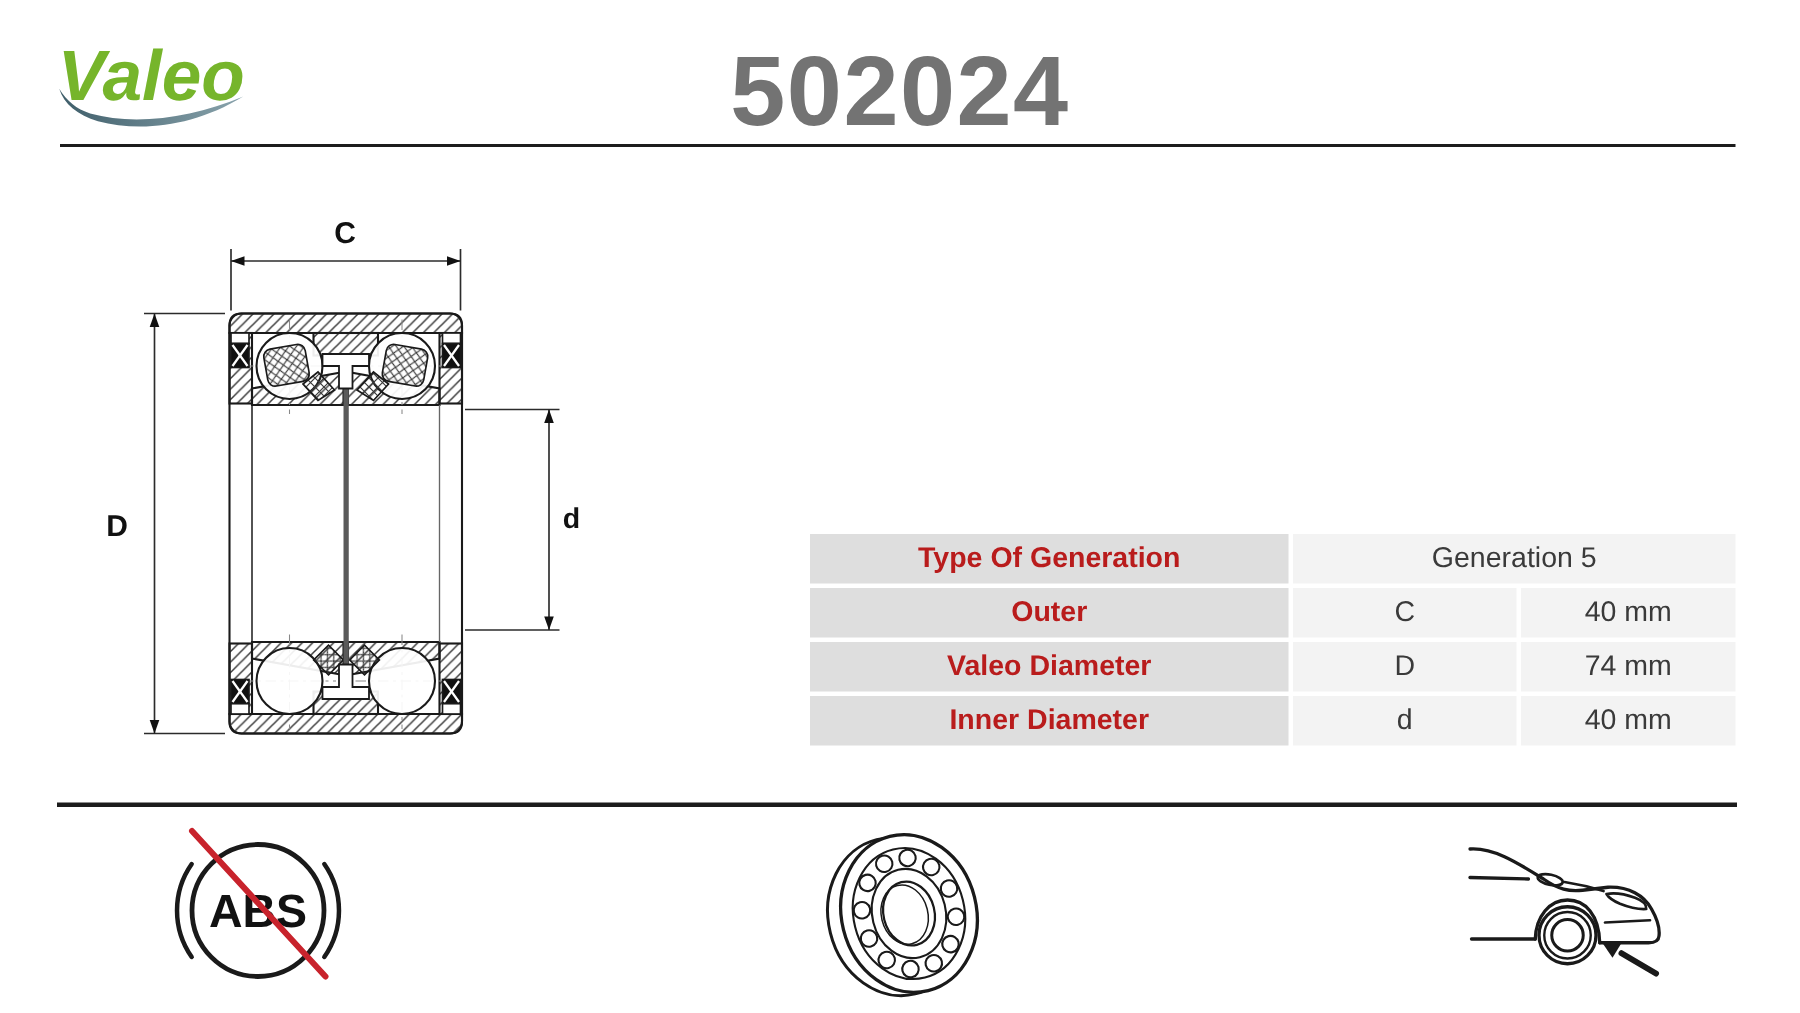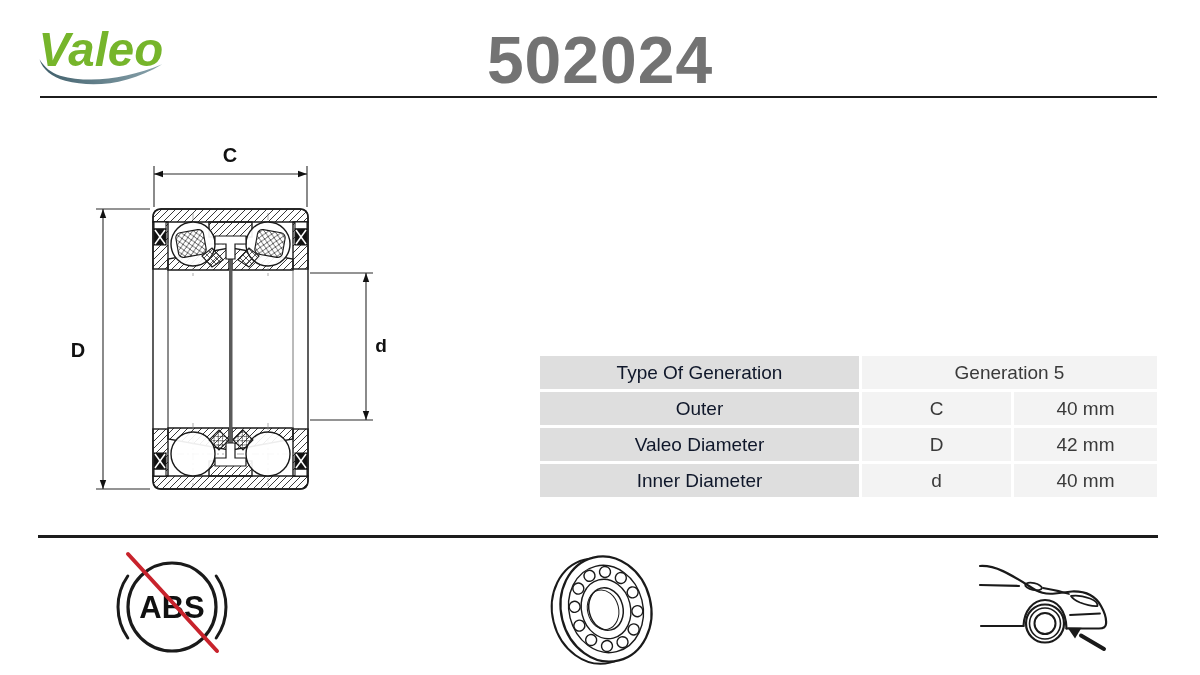--- a/index.html
+++ b/index.html
@@ -10,21 +10,21 @@
   #part-number{position:absolute;left:0;right:0;top:22px;text-align:center;
         font-size:66px;font-weight:bold;letter-spacing:1px;color:#737373;}
   .rule{position:absolute;background:#1c1c1c;}
   #rule-top{left:40px;top:96px;width:1117px;height:2px;}
   #rule-bottom{left:38px;top:535px;width:1120px;height:3px;}
   
   #drawing{position:absolute;left:55px;top:135px;}
   
   #spec-table{position:absolute;left:537px;top:353px;border-collapse:separate;border-spacing:3px;}
   #spec-table td{height:33px;text-align:center;vertical-align:middle;font-size:19px;padding:0 6px;}
-  td.lbl{background:#dedede;font-weight:normal;color:#0f172a;width:307px;}
+  td.lbl{background:#dedede;font-weight:bold;color:#b91c1c;width:307px;}
   td.sym{background:#f3f3f3;color:#3a3a3a;width:137px;font-weight:normal;}
   td.val{background:#f3f3f3;color:#3a3a3a;width:131px;}
   
   #abs-icon{position:absolute;left:105px;top:548px;}
   #bearing-3d{position:absolute;left:540px;top:548px;}
   #car-icon{position:absolute;left:963px;top:553px;}
   svg text{font-family:"Liberation Sans",sans-serif;}
 </style>
 </head>
 <body>
@@ -165,21 +165,21 @@
       <td class="val" colspan="2">Generation 5</td>
     </tr>
     <tr>
       <td class="lbl">Outer</td>
       <td class="sym">C</td>
       <td class="val">40 mm</td>
     </tr>
     <tr>
       <td class="lbl">Valeo Diameter</td>
       <td class="sym">D</td>
-      <td class="val">42 mm</td>
+      <td class="val">74 mm</td>
     </tr>
     <tr>
       <td class="lbl">Inner Diameter</td>
       <td class="sym">d</td>
       <td class="val">40 mm</td>
     </tr>
   </tbody>
     </table>
 
   <div id="rule-bottom" class="rule"></div>

